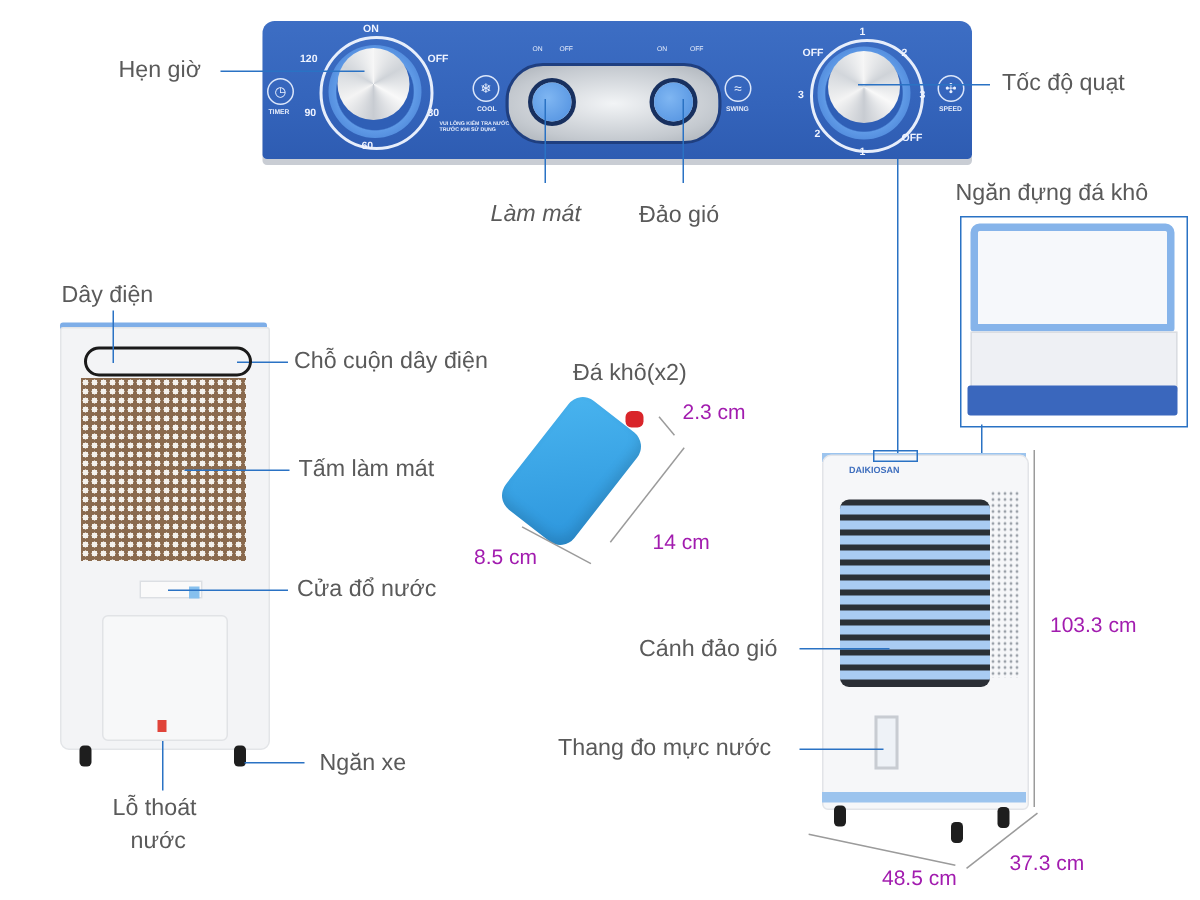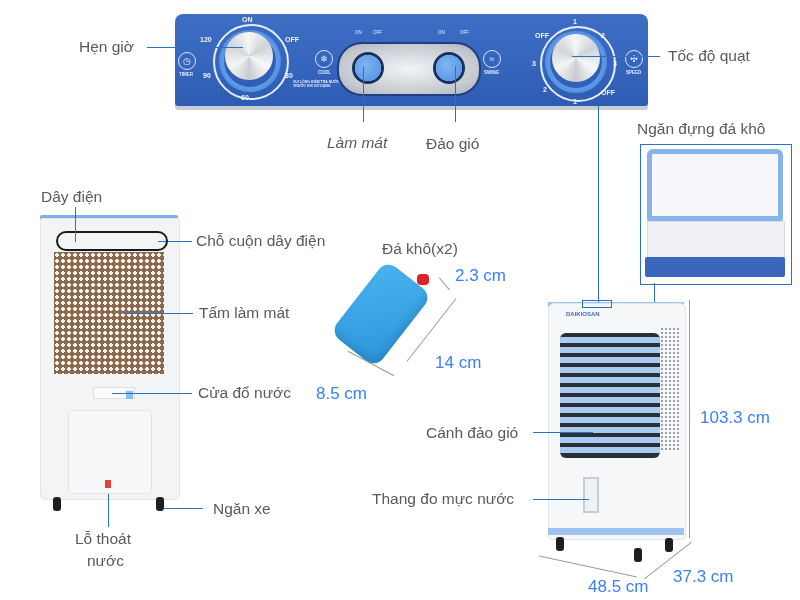--- a/index.html
+++ b/index.html
@@ -1,21 +1,21 @@
 <!DOCTYPE html>
 <html><head>
 <meta charset="utf-8">
 <style>
   html, body { margin:0; padding:0; }
   body { width:800px; height:600px; position:relative; background:#ffffff; overflow:hidden;
          font-family:"Liberation Sans", sans-serif; color:#555; }
   .abs { position:absolute; }
   .lbl { position:absolute; font-size:15.5px; color:#5a5a5a; white-space:nowrap; line-height:18px; }
   .line { position:absolute; background:#2a72c4; }
-  .dim { position:absolute; font-size:17px; color:#3b82f6; white-space:nowrap; }
+  .dim { position:absolute; font-size:14px; color:#a21caf; white-space:nowrap; }
 
   
   .panel { position:absolute; left:175px; top:14px; width:473px; height:92px;
            background:linear-gradient(#3d6ec4 0%, #3464bb 60%, #2e5cb2 100%);
            border-radius:8px 8px 3px 3px; box-shadow:0 4px 0 #c9cdd4; }
   .dial-ring { position:absolute; border-radius:50%; border:2px solid #e7eefb; }
   .dial-knurl { position:absolute; border-radius:50%;
                 background:radial-gradient(circle, #2f5fb6 58%, #5f9ae6 60%, #4d86d9 80%, #3a72c9 100%); }
   .dial-cap { position:absolute; border-radius:50%;
               background:conic-gradient(#f4f4f4, #cfd3d8, #f9f9f9, #c8ccd2, #f4f4f4, #d2d6db, #f7f7f7); }
@@ -170,21 +170,21 @@
 <span class="lbl" style="left:87px;top:552px;">nước</span>
 
 <span class="lbl" style="left:382px;top:240px;">Đá khô(x2)</span>
 <div class="ice"></div>
 <div class="ice-cap"></div>
 <div class="arrow" style="left:444px;top:276px;width:1px;height:16px;transform:rotate(-40deg);"></div>
 <span class="dim" style="left:455px;top:266px;">2.3 cm</span>
 <div class="arrow" style="left:431px;top:290px;width:1px;height:80px;transform:rotate(38deg);"></div>
 <span class="dim" style="left:435px;top:341px;margin-top:12px;">14 cm</span>
 <div class="arrow" style="left:345px;top:363px;width:52px;height:1px;transform:rotate(28deg);"></div>
-<span class="dim" style="left:316px;top:384px;">8.5 cm</span>
+<span class="dim" style="left:316px;top:363px;">8.5 cm</span>
 
 <div class="front-top"></div>
 <div class="front-body"></div>
 <span class="abs" style="left:566px;top:311px;font-size:6px;color:#3f6fbe;font-weight:bold;">DAIKIOSAN</span>
 <div class="abs" style="left:582px;top:300px;width:28px;height:6px;border:1px solid #2a72c4;"></div>
 <div class="grill">
   <div class="slat" style="top:4px;"></div>
   <div class="slat" style="top:14px;"></div>
   <div class="slat" style="top:24px;"></div>
   <div class="slat" style="top:34px;"></div>

